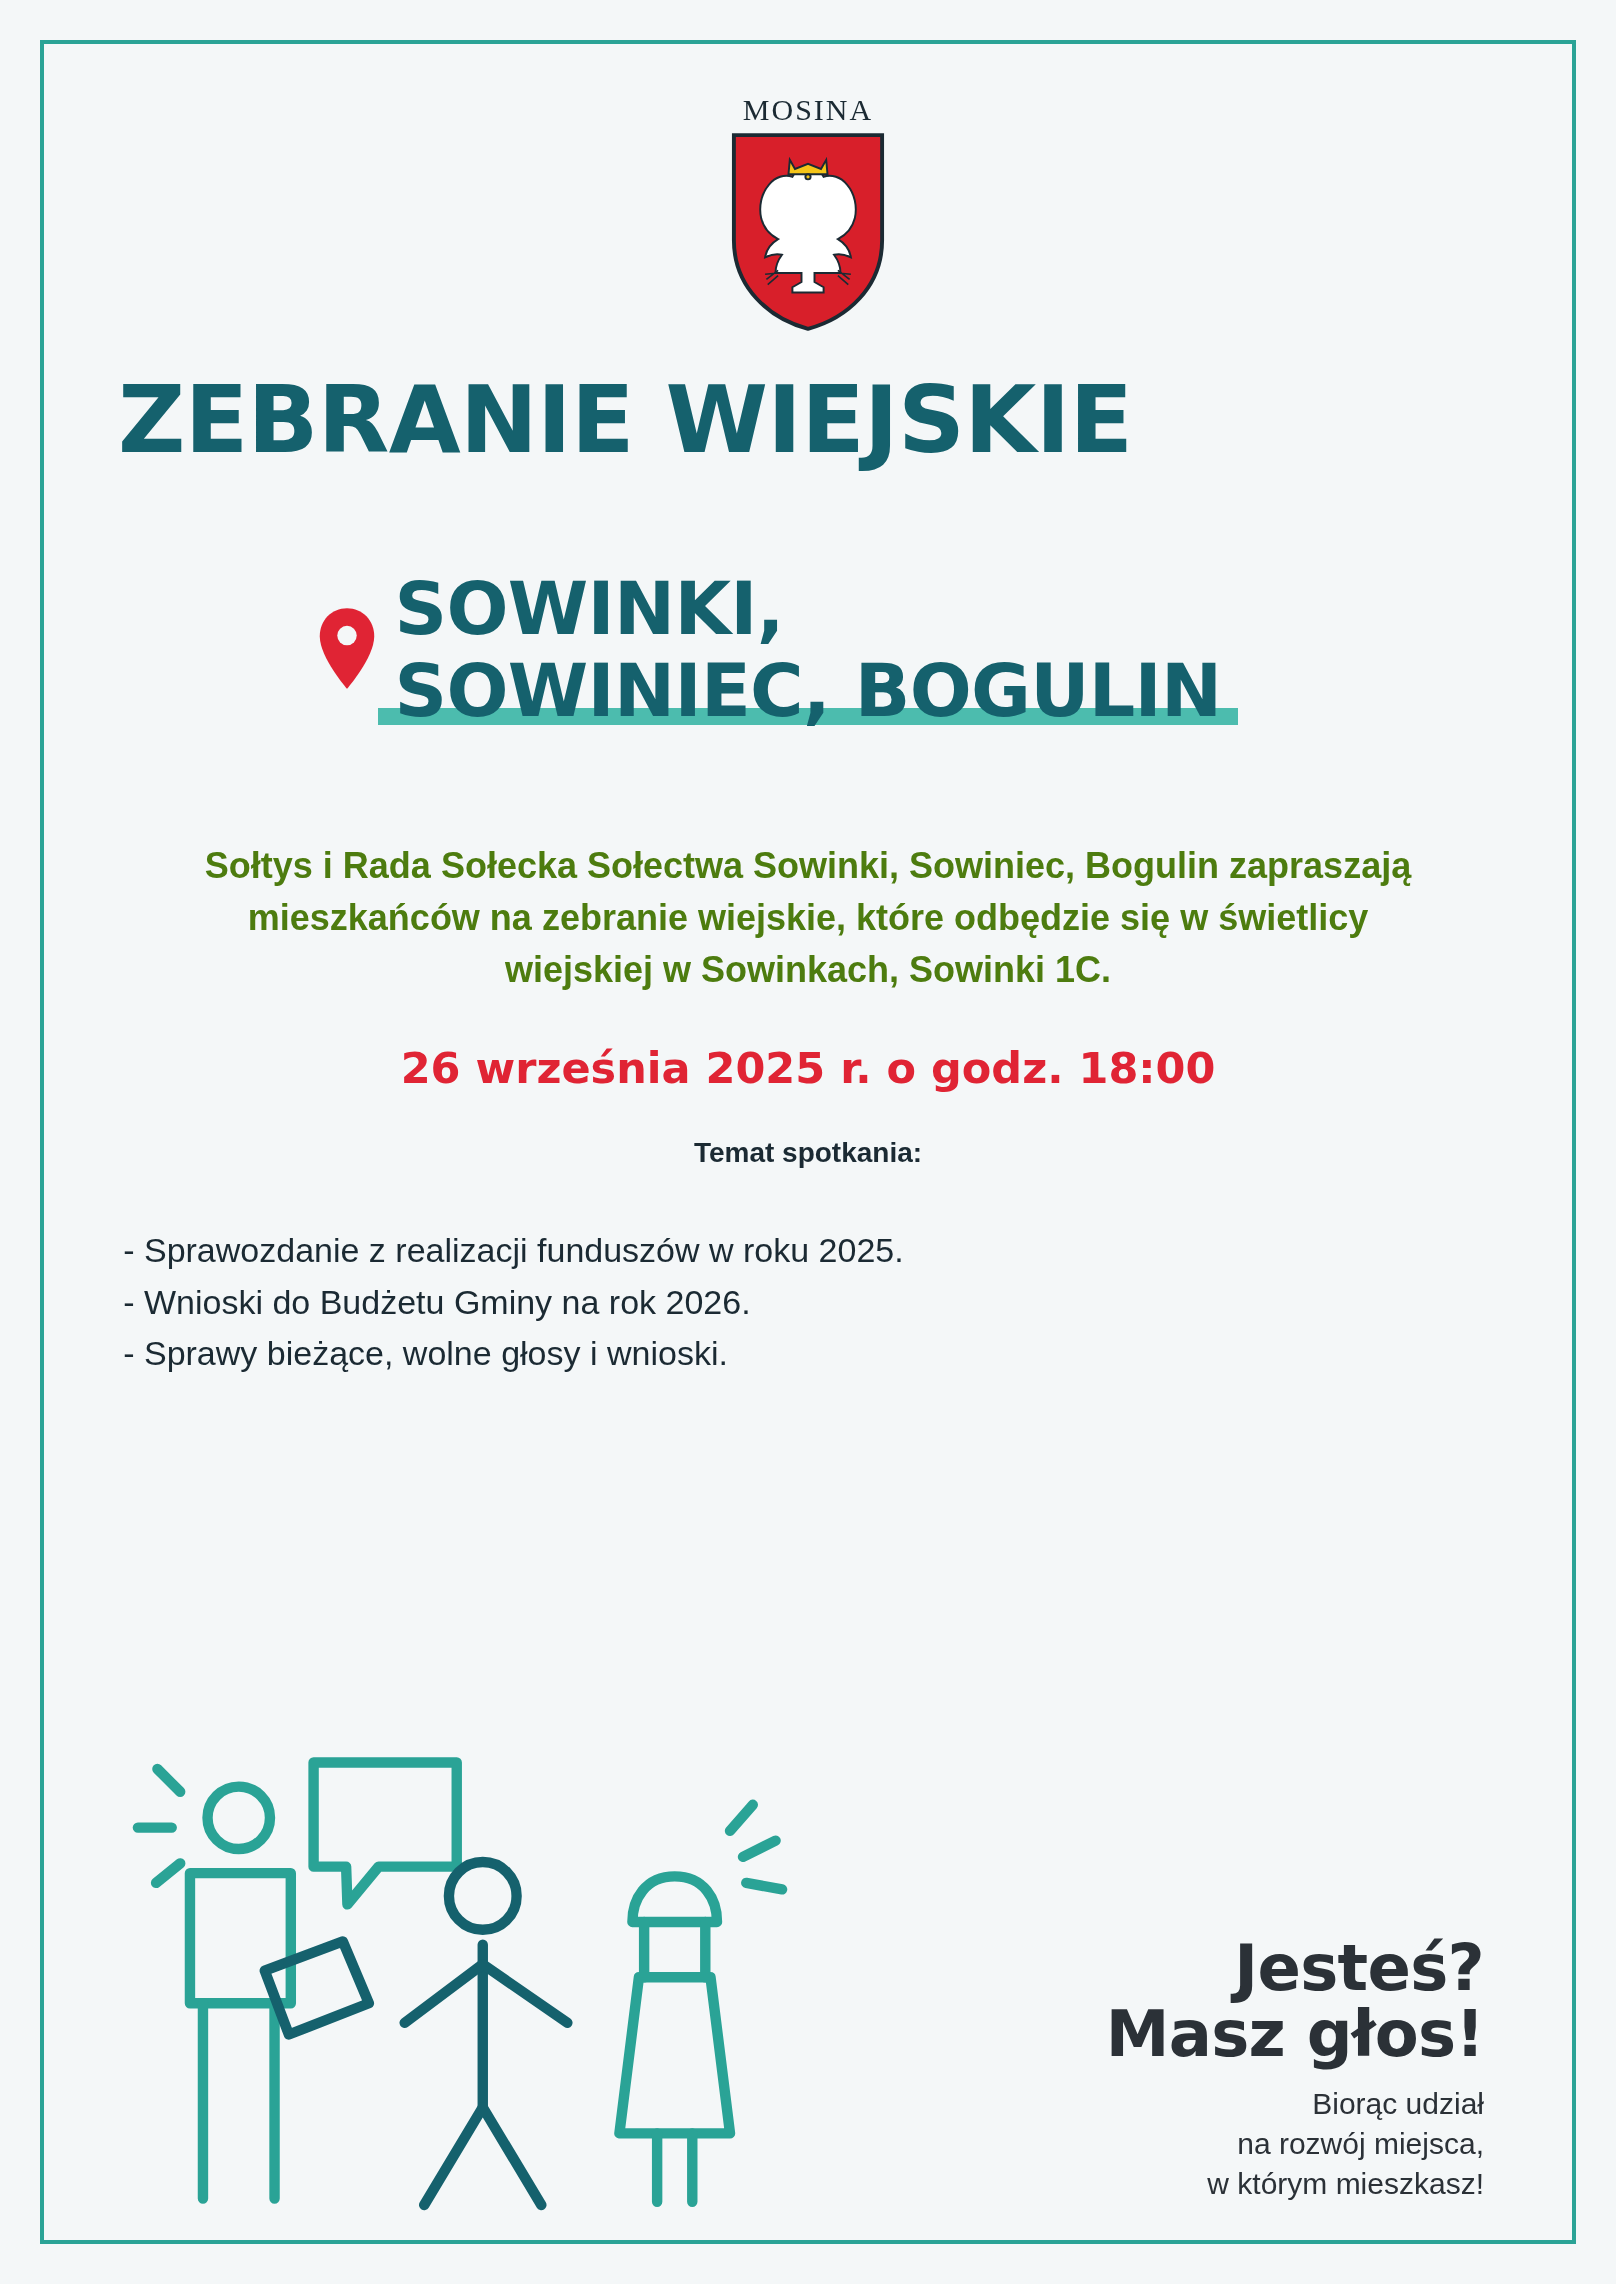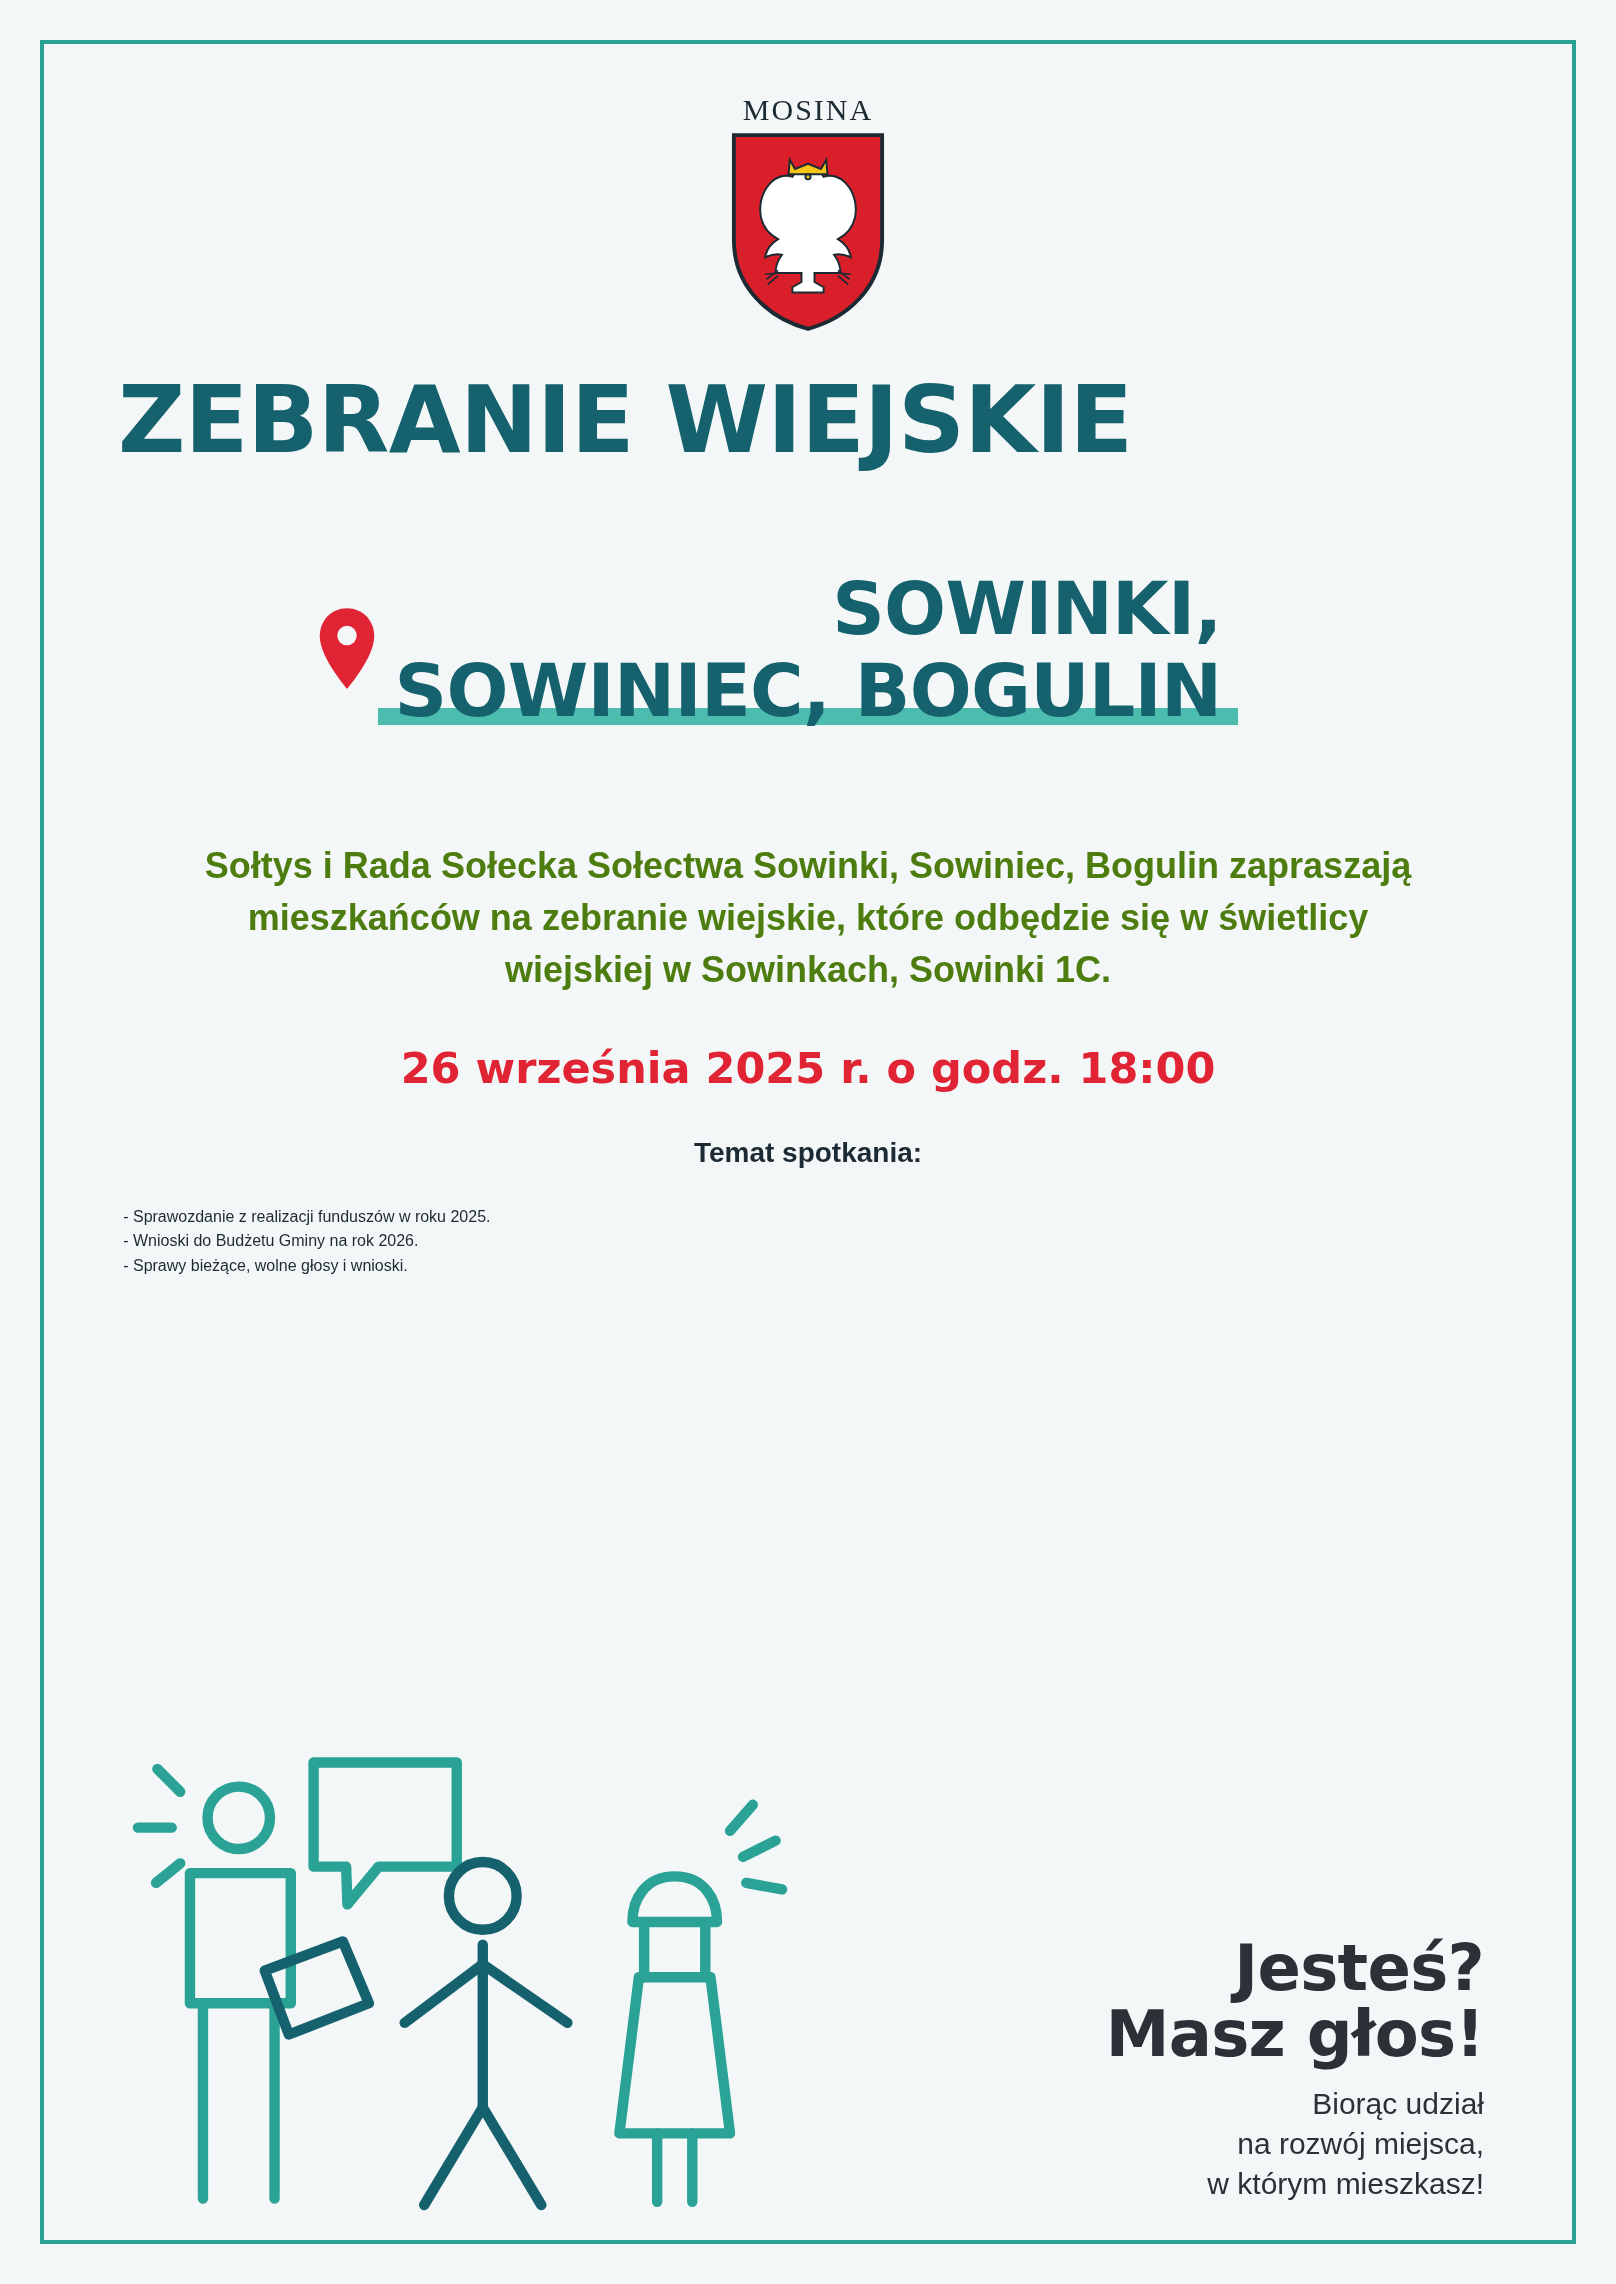--- a/index.html
+++ b/index.html
@@ -89,21 +89,21 @@
     width: 60px;
     height: 83px;
   }
   .location-text {
     font-size: 73px;
     font-weight: bold;
     color: #15616d;
     line-height: 1.13;
     font-family: "DejaVu Sans", sans-serif;
     letter-spacing: -0.7px;
-    text-align: right;
+    text-align: left;
     position: relative;
     z-index: 2;
   }
   .location-underline {
     position: absolute;
     left: -16.3px;
     right: -16.3px;
     bottom: 7.8px;
     height: 17px;
     background: #4cbcae;
@@ -133,22 +133,22 @@
 
   
   .topic-title {
     margin-top: 44px;
     text-align: center;
     font-size: 28px;
     font-weight: bold;
     color: #1b2a33;
   }
   .agenda {
-    margin-top: 36px;
-    font-size: 16px;
+    margin-top: 56px;
+    font-size: 34px;
     line-height: 1.52;
     color: #1b2a33;
     padding-left: 5.2px;
   }
   .agenda-item {
     margin: 0;
   }
 
   
   .bottom {

